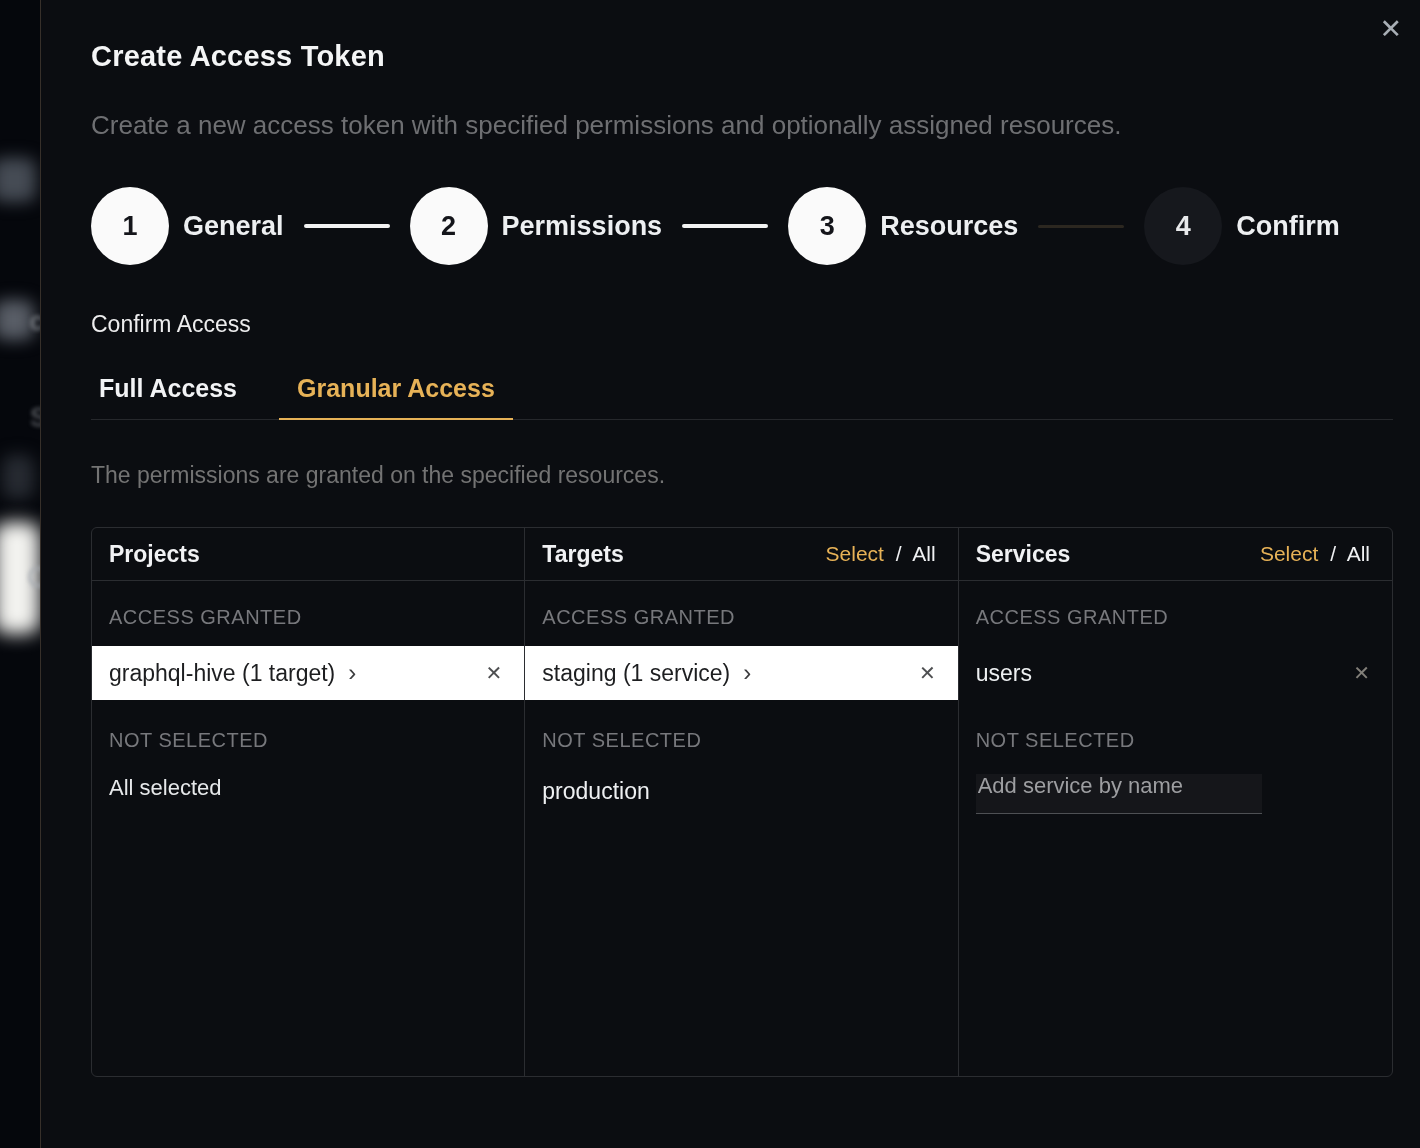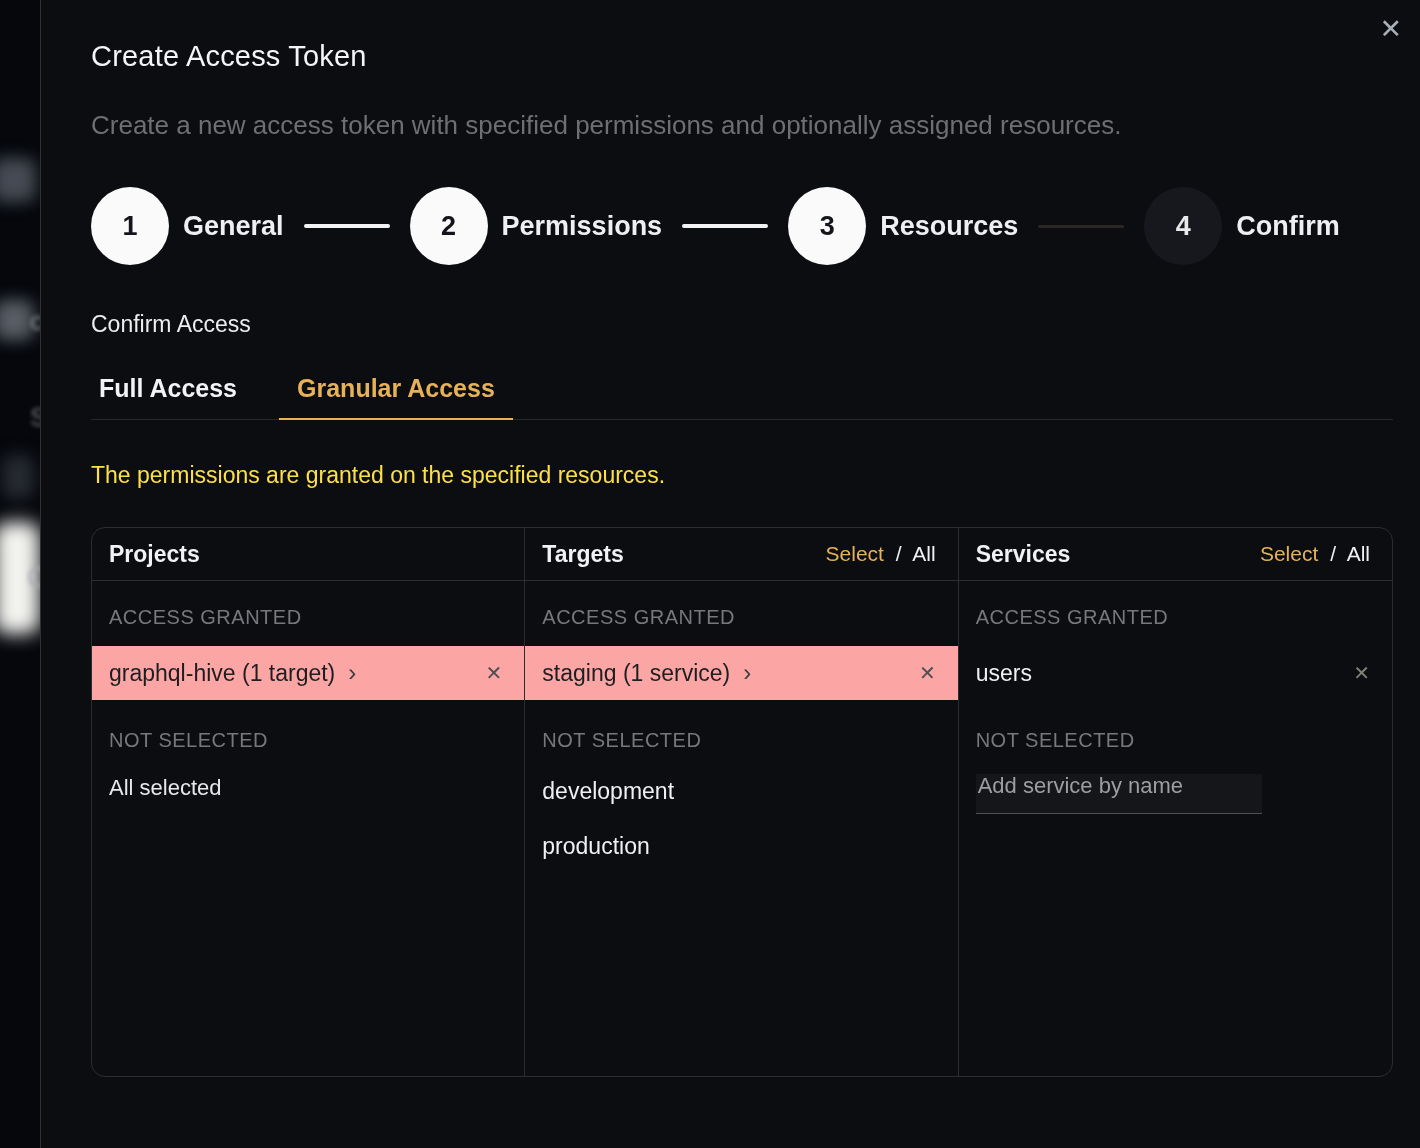--- a/index.html
+++ b/index.html
@@ -30,21 +30,21 @@
     width: 1380px; height: 1148px;
     background: #0b0d11;
     border-left: 1px solid #37302a;
     padding: 40px 0 0 50px;
   }
   .close-btn {
     position: absolute; top: 12px; right: 14px;
     background: none; border: none; cursor: pointer;
     font-size: 27px; color: #a8aeb5; line-height: 1; padding: 4px;
   }
-  .title { margin: 0; font-size: 29px; font-weight: 400; color: #f4f5f6; letter-spacing: 0.2px; }
+  .title { margin: 0; font-size: 29px; font-weight: 700; color: #f4f5f6; letter-spacing: 0.2px; }
   .subtitle { margin: 37px 0 0 0; font-size: 26px; color: #6e6f72; }
 
   
   .stepper { margin-top: 46px; display: flex; align-items: center; }
   .step { display: flex; align-items: center; }
   .step-circle {
     width: 78px; height: 78px; border-radius: 50%;
     background: #fafafa; color: #14151a;
     font-size: 27px; font-weight: 700;
     display: flex; align-items: center; justify-content: center;
@@ -57,45 +57,45 @@
   
   .section-heading { margin-top: 46px; font-size: 23px; font-weight: 500; color: #ededee; }
   .tabs { margin-top: 36px; width: 1302px; border-bottom: 1px solid #26282c; display: flex; }
   .tab {
     background: none; border: none; cursor: pointer;
     padding: 0 16px 16px 8px; margin-right: 26px;
     font-family: "Liberation Sans", sans-serif;
     font-size: 25px; font-weight: 700; color: #f2f3f5;
   }
   .tab.active { color: #e7b257; border-bottom: 2px solid #e7b257; margin-bottom: -1px; padding: 0 18px 15px 18px; }
-  .description { margin-top: 42px; font-size: 23px; color: #fde047; }
+  .description { margin-top: 42px; font-size: 23px; color: #737373; }
 
   
   .rtable {
     margin-top: 38px; width: 1302px; height: 550px;
-    border: 1px solid #2b2d31; border-radius: 14px;
+    border: 1px solid #2b2d31; border-radius: 6px;
     display: grid; grid-template-columns: repeat(3, 1fr);
     overflow: hidden;
   }
   .tcol { border-right: 1px solid #2b2d31; display: flex; flex-direction: column; min-width: 0; }
   .tcol:last-child { border-right: none; }
   .thead {
     flex: 0 0 53px; border-bottom: 1px solid #2b2d31;
     display: flex; align-items: center;
     padding: 0 22px 0 17px;
     font-size: 23px; font-weight: 700; color: #f1f2f4;
   }
   .selectall { margin-left: auto; font-size: 21px; font-weight: 400; color: #f0f1f3; white-space: nowrap; }
   .selectall .sel { color: #e7b257; cursor: pointer; }
   .selectall .sep { margin: 0 6px; color: #f0f1f3; }
   .selectall .all { color: #f0f1f3; cursor: pointer; }
   .slabel { padding: 25px 17px 17px; font-size: 20px; color: #77787c; letter-spacing: 0.5px; }
   .slabel.ns { padding: 29px 17px 12px; }
   .chip {
-    flex: 0 0 54px; height: 54px; background: #fca5a5;
+    flex: 0 0 54px; height: 54px; background: #ffffff;
     display: flex; align-items: center;
     padding: 0 20px 0 17px; font-size: 23px; color: #1d1e20; cursor: pointer;
   }
   .chip .chev { margin-left: 13px; font-size: 24px; color: #3c3d3f; line-height: 1; }
   .row-x { margin-left: auto; background: none; border: none; cursor: pointer; font-size: 20px; color: #4e4f51; padding: 2px; }
   .granted-row {
     flex: 0 0 54px; height: 54px;
     display: flex; align-items: center;
     padding: 0 20px 0 17px; font-size: 23px; color: #eef0f2;
   }
@@ -196,21 +196,20 @@
           <span class="all">All</span>
         </span>
       </div>
       <div class="slabel">ACCESS GRANTED</div>
       <div class="chip">
         <span>staging (1 service)</span>
         <span class="chev">›</span>
         <button class="row-x">✕</button>
       </div>
       <div class="slabel ns">NOT SELECTED</div>
-      <div class="item">development</div>
       <div class="item">production</div>
     </div>
 
     <div class="tcol">
       <div class="thead">
         <span>Services</span>
         <span class="selectall">
           <span class="sel">Select</span>
           <span class="sep">/</span>
           <span class="all">All</span>

